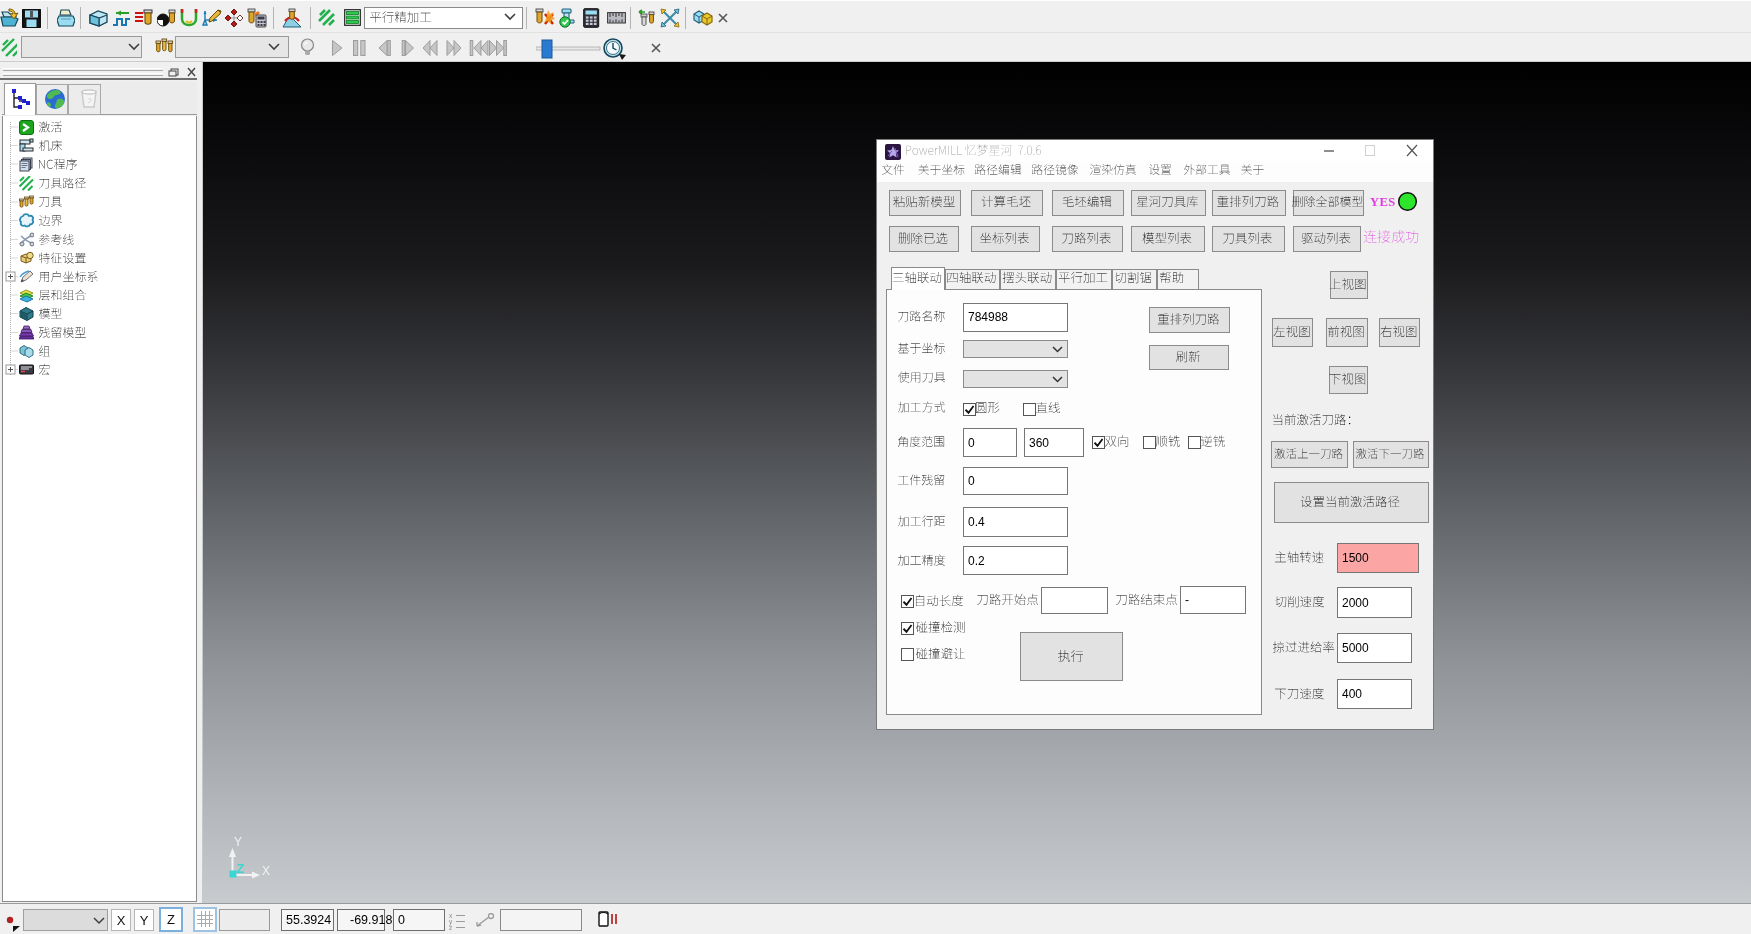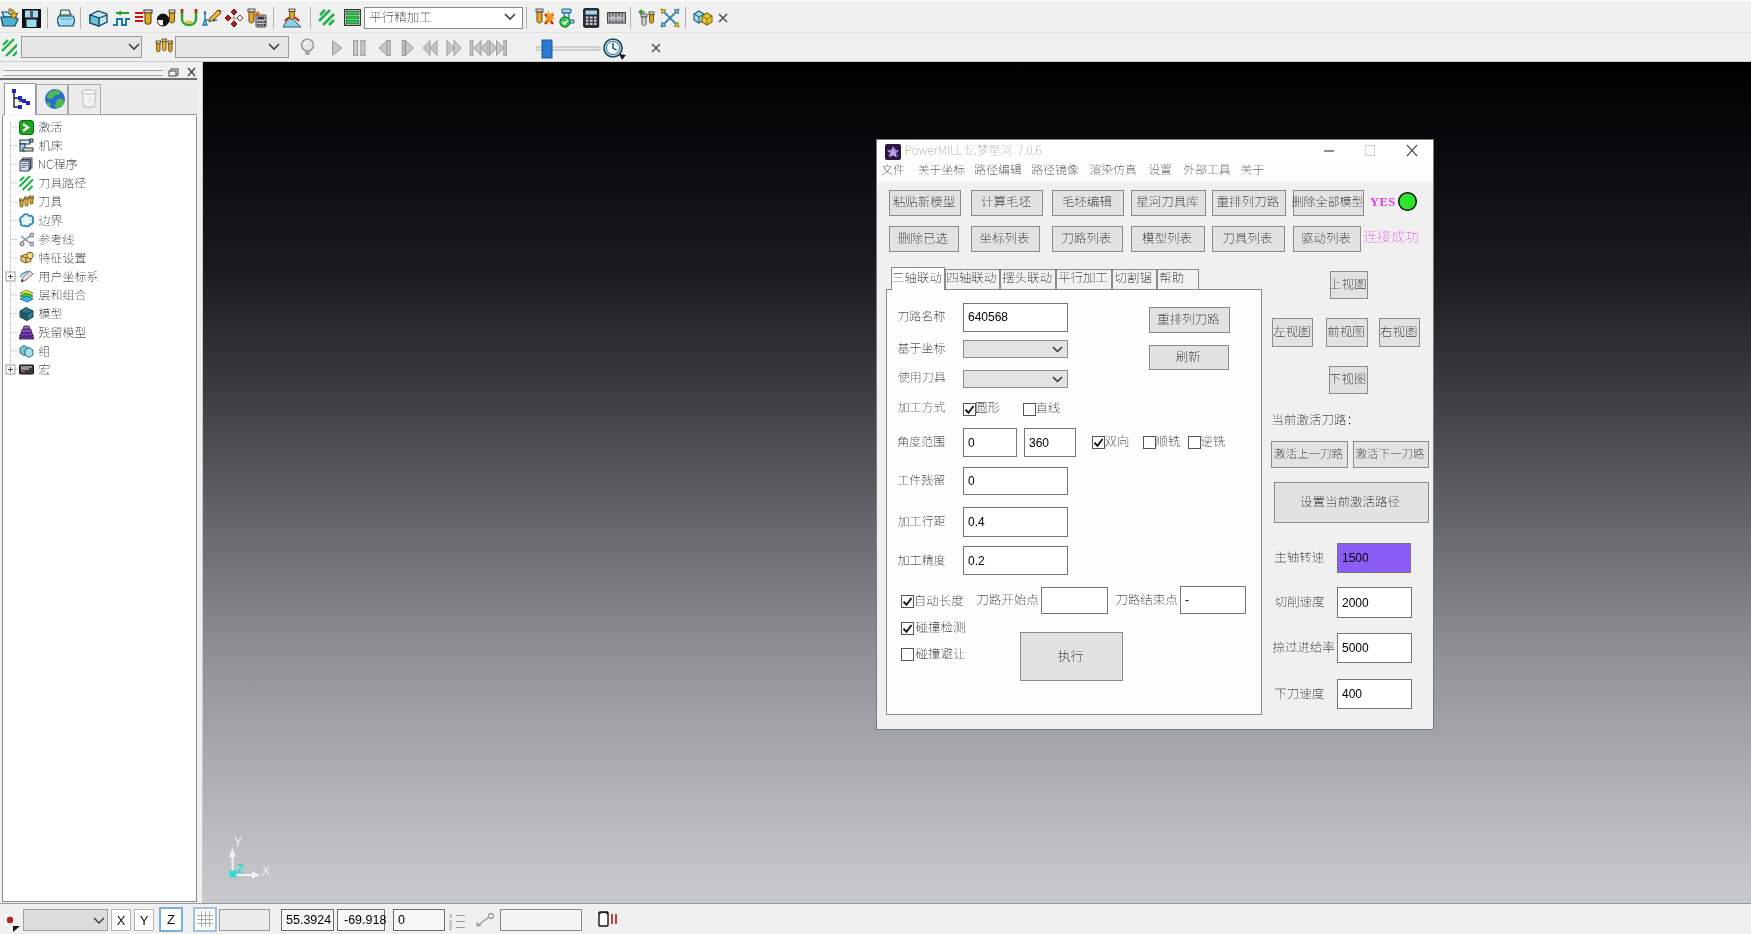--- a/index.html
+++ b/index.html
@@ -100,41 +100,41 @@
       <circle cx="10.5" cy="10.5" r="8.8" fill="#2de52d" stroke="#101010" stroke-width="1.5"></circle>
     </svg>
     <div class="abs" style="left:14px;top:127px;width:53.5px;height:23px;background:#fff;border:1px solid #8a8a8a;border-bottom:none;z-index:3"></div>
     <div class="abs" style="left:67.5px;top:129px;width:55px;height:20px;background:#f2f2f2;border:1px solid #8a8a8a;border-bottom:none"></div>
     <div class="abs" style="left:122.5px;top:129px;width:56px;height:20px;background:#f2f2f2;border:1px solid #8a8a8a;border-bottom:none"></div>
     <div class="abs" style="left:178.5px;top:129px;width:56px;height:20px;background:#f2f2f2;border:1px solid #8a8a8a;border-bottom:none"></div>
     <div class="abs" style="left:234.5px;top:129px;width:45px;height:20px;background:#f2f2f2;border:1px solid #8a8a8a;border-bottom:none"></div>
     <div class="abs" style="left:279.5px;top:129px;width:42.5px;height:20px;background:#f2f2f2;border:1px solid #8a8a8a;border-bottom:none"></div>
     <div class="abs" style="left:9px;top:149px;width:376px;height:426px;background:#fdfdfd;border:1px solid #8a8a8a"></div>
     <div class="tbx" style="left:86px;top:162.5px;width:105px;height:29px;background:#fff">
-      <span>640568</span>
+      <span>784988</span>
     </div>
     <div class="cmb" style="left:86px;top:200px;width:105px;height:18px"></div>
     <svg class="abs" style="left:175px;top:206px" width="11" height="7">
       <path d="M1 1l4.5 4.5L10 1" stroke="#333" stroke-width="1.5" fill="none"></path>
     </svg>
     <div class="cmb" style="left:86px;top:229.5px;width:105px;height:18px"></div>
     <svg class="abs" style="left:175px;top:235.5px" width="11" height="7">
       <path d="M1 1l4.5 4.5L10 1" stroke="#333" stroke-width="1.5" fill="none"></path>
     </svg>
     <div class="btn" style="left:272px;top:167px;width:81px;height:26px"></div>
     <div class="btn" style="left:272px;top:205px;width:80px;height:25px"></div>
     <div class="chk" style="left:86px;top:262.5px;width:13px;height:13px"></div>
     <svg class="abs" style="left:86px;top:262.5px" width="13" height="13">
       <path d="M2.5 6.76 l3 3 L10.5 3" stroke="#111" stroke-width="1.8" fill="none"></path>
     </svg>
     <div class="chk" style="left:146px;top:262.5px;width:13px;height:13px"></div>
     <div class="tbx" style="left:86px;top:288px;width:54px;height:29px;background:#fff">
       <span>0</span>
     </div>
-    <div class="tbx" style="left:147px;top:288px;width:52px;height:29px;background:#fff">
+    <div class="tbx" style="left:147px;top:288px;width:60px;height:29px;background:#fff">
       <span>360</span>
     </div>
     <div class="chk" style="left:215px;top:296px;width:13px;height:13px"></div>
     <svg class="abs" style="left:215px;top:296px" width="13" height="13">
       <path d="M2.5 6.76 l3 3 L10.5 3" stroke="#111" stroke-width="1.8" fill="none"></path>
     </svg>
     <div class="chk" style="left:266px;top:296px;width:13px;height:13px"></div>
     <div class="chk" style="left:311px;top:296px;width:13px;height:13px"></div>
     <div class="tbx" style="left:86px;top:327px;width:105px;height:28px;background:#fff">
       <span>0</span>
@@ -160,21 +160,21 @@
     <div class="chk" style="left:24px;top:508px;width:13px;height:13px"></div>
     <div class="btn" style="left:143px;top:492px;width:103px;height:49px"></div>
     <div class="btn" style="left:453px;top:131px;width:38px;height:28px"></div>
     <div class="btn" style="left:395px;top:178px;width:41px;height:29px"></div>
     <div class="btn" style="left:449px;top:178px;width:42px;height:29px"></div>
     <div class="btn" style="left:502px;top:178px;width:41px;height:29px"></div>
     <div class="btn" style="left:452px;top:225.5px;width:39px;height:28px"></div>
     <div class="btn" style="left:394px;top:301px;width:77px;height:27px"></div>
     <div class="btn" style="left:476px;top:301px;width:76px;height:27px"></div>
     <div class="btn" style="left:397px;top:342px;width:155px;height:41px"></div>
-    <div class="tbx" style="left:460px;top:403px;width:74px;height:30px;background:#8b5cf6">
+    <div class="tbx" style="left:460px;top:403px;width:82px;height:30px;background:#fca5a5">
       <span>1500</span>
     </div>
     <div class="tbx" style="left:460px;top:447px;width:75px;height:31px;background:#fff">
       <span>2000</span>
     </div>
     <div class="tbx" style="left:460px;top:493px;width:75px;height:30px;background:#fff">
       <span>5000</span>
     </div>
     <div class="tbx" style="left:460px;top:539px;width:75px;height:30px;background:#fff">
       <span>400</span>
@@ -191,21 +191,21 @@
     </svg>
     <div class="abs" style="left:111px;top:5px;width:20px;height:22px;background:#fff;border:1px solid #b5b5b5;text-align:center;font-size:13px;color:#111;line-height:21px">X</div>
     <div class="abs" style="left:134px;top:5px;width:20px;height:22px;background:#fff;border:1px solid #b5b5b5;text-align:center;font-size:13px;color:#111;line-height:21px">Y</div>
     <div class="abs" style="left:159px;top:3px;width:24px;height:25px;background:#fff;border:2px solid #7cb0dc;text-align:center;font-size:13px;color:#111;line-height:21px">Z</div>
     <div class="abs" style="left:193px;top:3px;width:24px;height:25px;background:#fff;border:2px solid #9cc3e4"></div>
     <svg class="abs" style="left:197px;top:7px" width="17" height="17">
       <path d="M0 4.5h16M0 8.5h16M0 12.5h16M4.5 0v16M8.5 0v16M12.5 0v16" stroke="#aaa" stroke-width="1"></path>
     </svg>
     <div class="abs" style="left:219px;top:5px;width:51px;height:22px;background:#ececec;border:1px solid #9a9a9a"></div>
     <div class="abs" style="left:281px;top:5px;width:53px;height:22px;background:#f6f6f6;border:1px solid #6e6e6e;font-size:12.5px;color:#000;line-height:21px;padding-left:4px">55.3924</div>
-    <div class="abs" style="left:337px;top:5px;width:48px;height:22px;background:#f6f6f6;border:1px solid #6e6e6e;font-size:12.5px;color:#000;line-height:21px;padding-left:6px">-69.918</div>
+    <div class="abs" style="left:337px;top:5px;width:48px;height:22px;background:#f6f6f6;border:1px solid #6e6e6e;font-size:12.5px;color:#000;line-height:21px;padding-left:12px">-69.918</div>
     <div class="abs" style="left:393px;top:5px;width:52px;height:22px;background:#f6f6f6;border:1px solid #6e6e6e;font-size:12.5px;color:#000;line-height:21px;padding-left:4px">0</div>
     <svg class="abs" style="left:449px;top:8px" width="20" height="18">
       <g font-family="Liberation Sans" font-size="6.5" fill="#8a8a8a">
         <text x="0" y="6">x</text>
         <text x="0" y="12">y</text>
         <text x="0" y="18">z</text>
       </g>
       <g stroke="#9a9a9a" stroke-width="1.2">
         <path d="M7 3.5h9M7 9.5h9M7 15.5h9"></path>
       </g>

